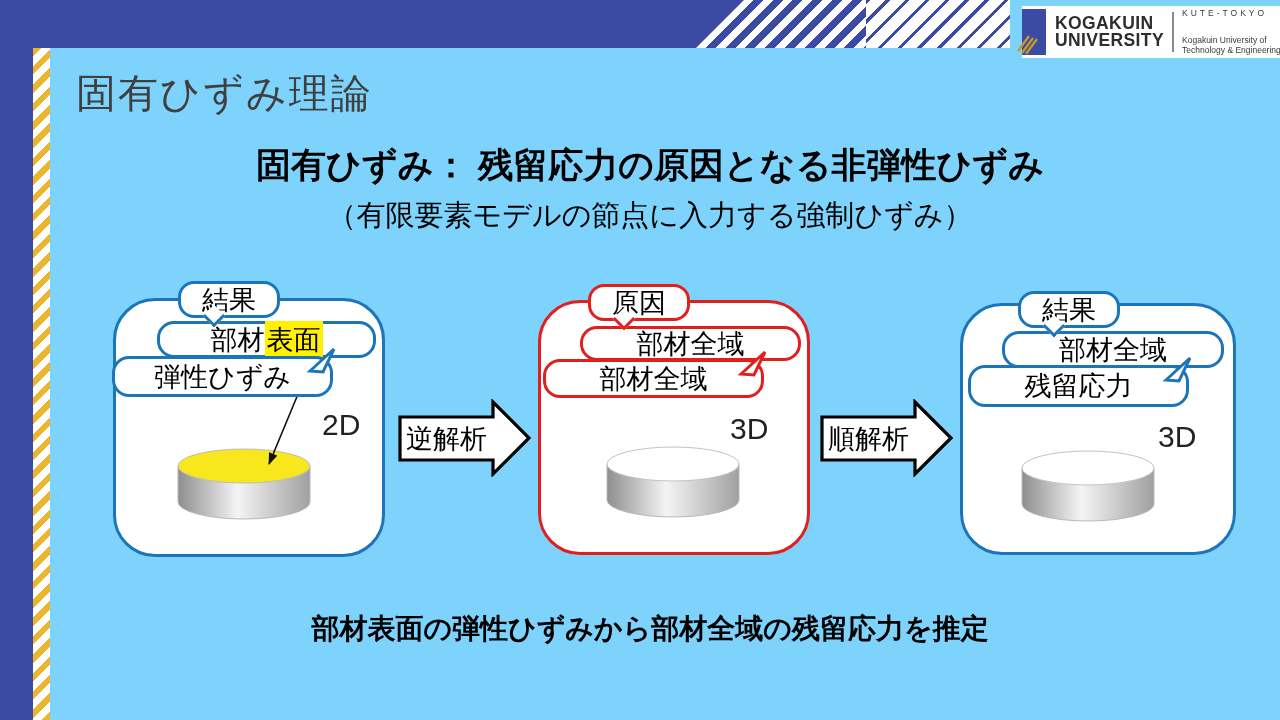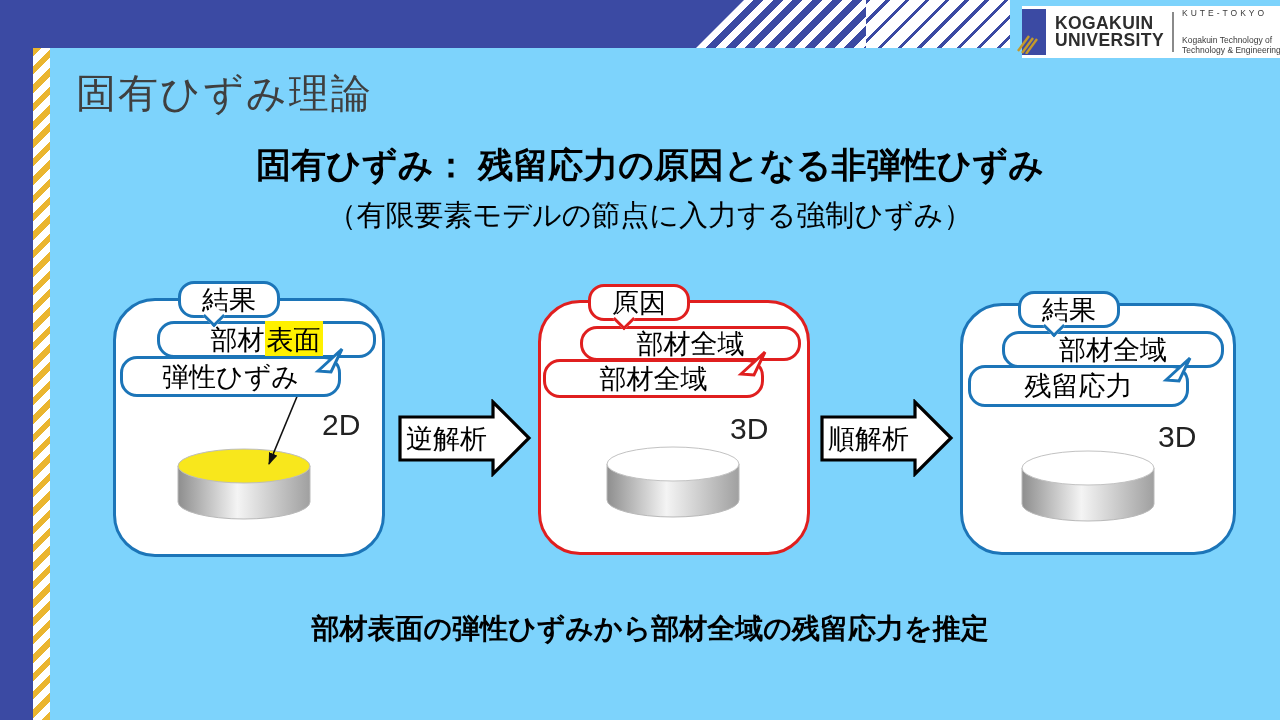--- a/index.html
+++ b/index.html
@@ -94,41 +94,41 @@
         <line x1="10" y1="24" x2="21" y2="9" stroke="#C49A2B" stroke-width="2.4"></line>
       </svg>
     </div>
     <div class="logo-name">
       <div>KOGAKUIN</div>
       <div>UNIVERSITY</div>
     </div>
     <div class="logo-divider"></div>
     <div class="logo-sub">
       <div class="sp">KUTE-TOKYO</div>
-      <div>Kogakuin Technology of</div>
+      <div>Kogakuin University of</div>
       <div>Technology &amp; Engineering</div>
     </div>
   </div>
 
   <div class="slide-title">固有ひずみ理論</div>
   <div class="subwrap">
     <div class="sub-main">固有ひずみ： 残留応力の原因となる非弾性ひずみ</div>
     <div class="sub-sub">（有限要素モデルの節点に入力する強制ひずみ）</div>
   </div>
 
   <div class="grp blue">
     <div class="outline" style="left:113px;top:298px;width:272px;height:259px;"></div>
     <div class="tab" style="left:178px;top:281px;width:102px;height:37px;">
       <span>結果</span>
     </div>
     <div class="lbox row1" style="left:157px;top:321px;width:219px;height:37px;">
       <span>部材</span>
         <span class="hl">表面</span>
     </div>
-    <div class="lbox row2" style="left:120px;top:356px;width:221px;height:41px;">
+    <div class="lbox row2" style="left:112px;top:356px;width:221px;height:41px;">
       <svg class="spike" viewBox="0 0 30 28">
           <polygon points="3,25 27,3 16,26"></polygon>
         </svg>
       <span>弾性ひずみ</span>
     </div>
     <div class="dim" style="left:322px;top:408px;">2D</div>
     <svg class="connector" style="left:258px;top:352px;" width="64" height="124" viewBox="0 0 64 124">
       <line x1="55" y1="6" x2="11" y2="112" stroke="#111" stroke-width="1.6" marker-end="url(#ah)"></line>
     </svg>
     <svg class="cyl" style="left:174px;top:444px;" width="140" height="80" viewBox="0 0 140 80">

